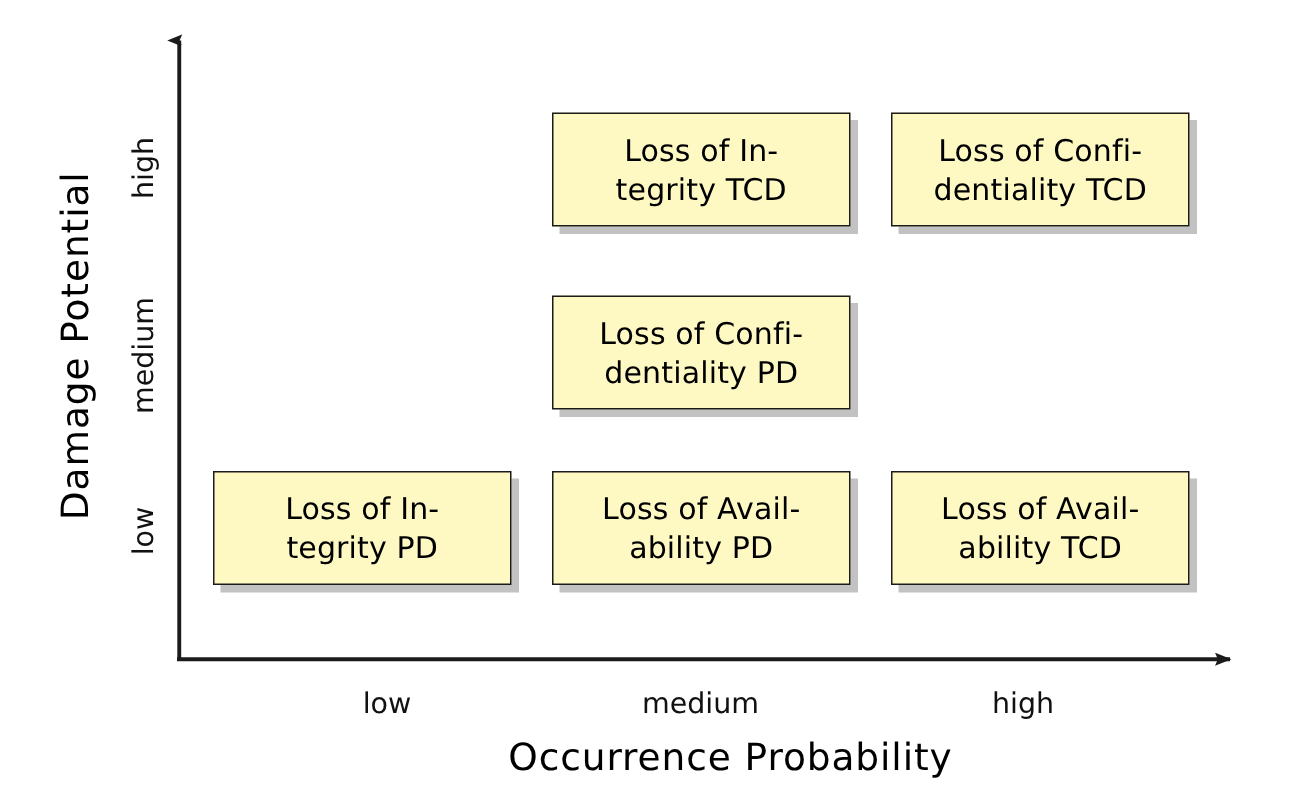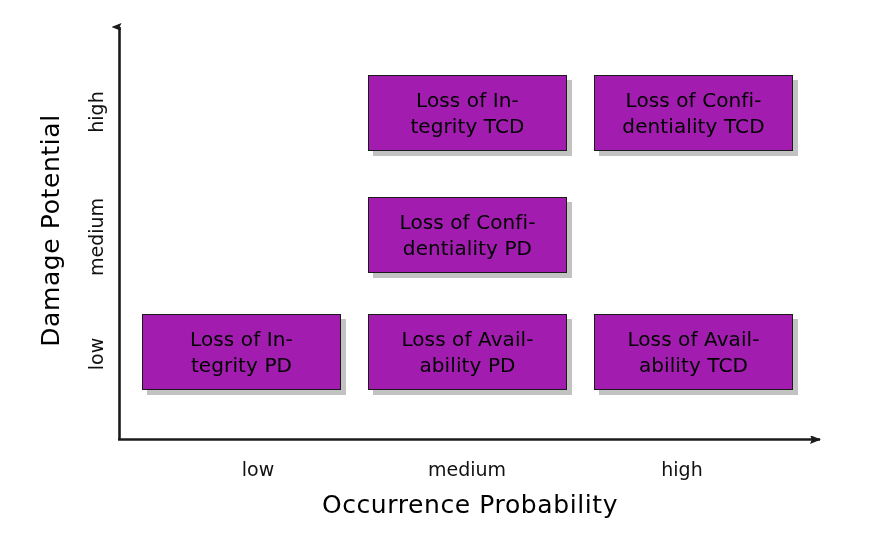--- a/index.html
+++ b/index.html
@@ -31,21 +31,21 @@
     top: 0;
     width: 877px;
     height: 536px;
     pointer-events: none;
   }
 
   
   .cell {
     position: absolute;
     box-sizing: border-box;
-    background: #a21caf;
+    background: #fef9c3;
     border: 1.4px solid #1b1b1b;
     box-shadow: 5px 5px 0 0 #c2c2c2;
     display: flex;
     align-items: center;
     justify-content: center;
     text-align: center;
     line-height: 1.32;
     font-size: 20px;
     font-family: "DejaVu Sans", sans-serif;
     color: #000000;
@@ -152,15 +152,15 @@
 
   <div class="cell" style="left:594px; top:314px; width:199px; height:76px;">
     <span class="cell-text">Loss of Avail-
 ability TCD</span>
   </div>
 
   <div class="xtick" style="left:198px; top:458px; width:120px;">low</div>
   <div class="xtick" style="left:407px; top:458px; width:120px;">medium</div>
   <div class="xtick" style="left:622px; top:458px; width:120px;">high</div>
 
-  <div class="xtitle" style="left:320px; top:490px; width:300px;">Occurrence Probability</div>
+  <div class="xtitle" style="left:337px; top:490px; width:300px;">Occurrence Probability</div>
 
 </div>
 
 </body></html>

